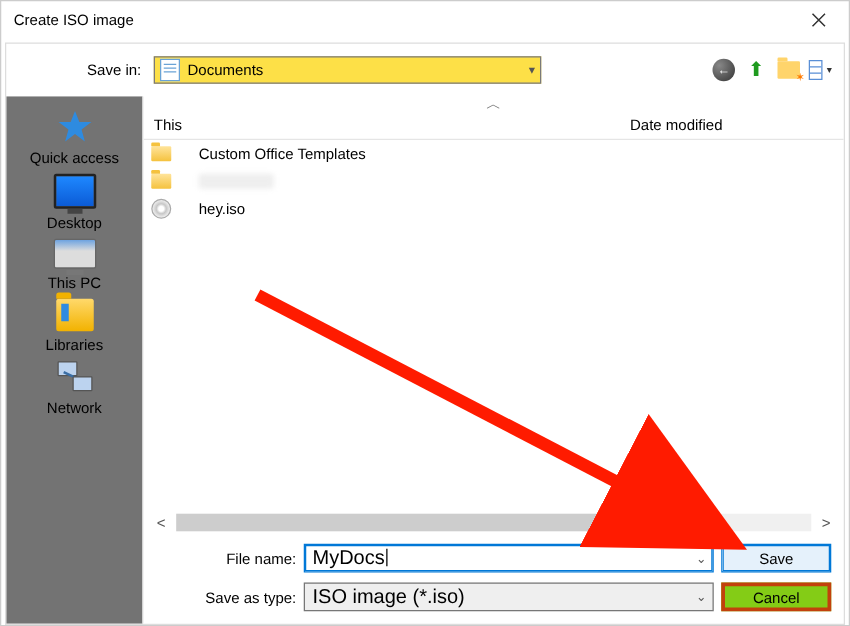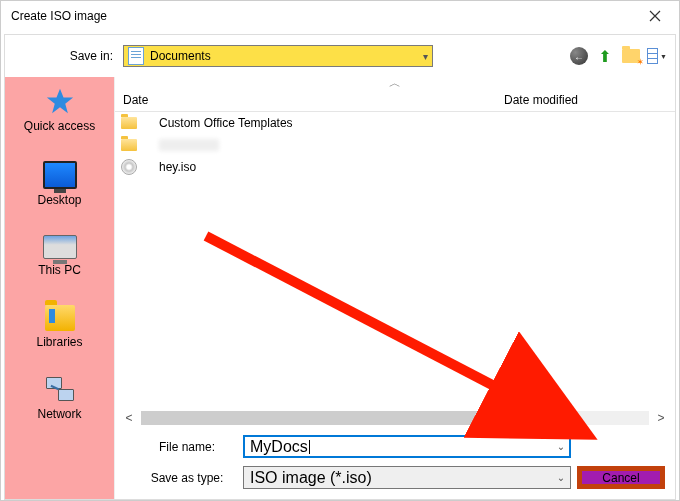--- a/index.html
+++ b/index.html
@@ -20,21 +20,21 @@
 .circ-back{width:18px;height:18px;border-radius:50%;background:radial-gradient(circle at 30% 30%,#888,#333);display:flex;align-items:center;justify-content:center;color:#fff;font-size:10px}
 .up-arrow{color:#1f9b1f;font-size:16px}
 .fldr-new{width:18px;height:14px;background:#ffd46b;border-radius:1px;position:relative}
 .fldr-new::before{content:"";position:absolute;left:0;top:-3px;width:8px;height:3px;background:#ffd46b;border-radius:1px 1px 0 0}
 .fldr-new::after{content:"✶";position:absolute;right:-4px;bottom:-4px;color:#ff7a00;font-size:9px}
 .view-menu{width:18px;height:14px;border:1px solid #5a8fd6;display:flex;flex-direction:column}
 .view-menu span{flex:1;border-top:1px solid #5a8fd6}
 .view-menu span:first-child{border-top:none}
 .dd-tri{font-size:7px;color:#333;margin-left:2px}
 .body{flex:1;display:flex;overflow:hidden}
-.sidebar{width:110px;background:#fca5a5;display:flex;flex-direction:column;align-items:center;padding-top:8px;gap:24px}
+.sidebar{width:110px;background:#737373;display:flex;flex-direction:column;align-items:center;padding-top:8px;gap:2px}
 .side-item{display:flex;flex-direction:column;align-items:center;gap:4px;width:100%;padding:2px 0}
 .side-item .lbl{font-size:12px;text-align:center}
 .qa-icon{width:28px;height:28px;position:relative}
 .qa-icon svg{width:100%;height:100%}
 .desk-icon{width:30px;height:24px;background:linear-gradient(#1e88ff,#0b5bd6);border:2px solid #222;border-radius:2px;position:relative}
 .desk-icon::after{content:"";position:absolute;left:50%;bottom:-6px;transform:translateX(-50%);width:12px;height:4px;background:#444}
 .lib-icon{width:30px;height:26px;background:linear-gradient(#ffd96b,#f2b200);border-radius:2px;position:relative}
 .lib-icon::before{content:"";position:absolute;left:0;top:-5px;width:12px;height:5px;background:#f2b200;border-radius:2px 2px 0 0}
 .lib-icon::after{content:"";position:absolute;left:4px;top:4px;width:6px;height:14px;background:#2e8be0}
 .pc-icon{width:32px;height:22px;background:linear-gradient(#6ea3e0,#ddd 40%);border:1px solid #666;border-radius:2px;position:relative}
@@ -57,28 +57,28 @@
 .name-blur{width:60px;height:12px;background:#eee;filter:blur(2px);border-radius:2px}
 .folder-icon{width:16px;height:12px;background:linear-gradient(#ffe49b,#f5c23e);border-radius:1px;position:relative}
 .folder-icon::before{content:"";position:absolute;left:0;top:-3px;width:7px;height:3px;background:#f5c23e;border-radius:1px 1px 0 0}
 .iso-icon{width:14px;height:14px;border-radius:50%;background:radial-gradient(circle,#fff 20%,#c7c7c7 40%,#eee 70%);border:1px solid #aaa}
 .scroll-row{height:18px;display:flex;align-items:center;padding:0 6px;gap:4px}
 .scroll-row .arrow{width:16px;text-align:center;color:#555;font-size:12px}
 .scroll-track{flex:1;height:14px;background:#f0f0f0;position:relative}
 .scroll-thumb{position:absolute;left:0;top:0;height:100%;width:70%;background:#cdcdcd}
 .bottom{padding:8px 10px 10px 10px;display:flex;flex-direction:column;gap:8px}
 .form-row{display:flex;align-items:center;gap:6px}
-.form-row .flabel{flex:0 0 100px;text-align:center;padding-left:12px}
+.form-row .flabel{flex:0 0 100px;text-align:right;padding-left:12px}
 .combo{flex:0 0 328px;height:23px;border:1px solid #777;background:#fff;display:flex;align-items:center;box-sizing:border-box}
 .combo.focused{border:1px solid #0078d7;box-shadow:0 0 0 1px #0078d7 inset}
 .combo .txt{flex:1;padding:0 6px;font-size:16px;white-space:nowrap;overflow:hidden}
 .combo .caret{width:18px;text-align:center;color:#555;font-size:10px}
 .combo.type{background:#efefef}
 .btn-col{display:flex;flex-direction:column;gap:6px;margin-left:auto}
-.win-btn{width:88px;height:23px;border:5px solid #c2410c;background:#a21caf;display:flex;align-items:center;justify-content:center;font-size:12px;box-sizing:border-box}
+.win-btn{width:88px;height:23px;border:3px solid #c2410c;background:#84cc16;display:flex;align-items:center;justify-content:center;font-size:12px;box-sizing:border-box}
 .win-btn.primary{border:1px solid #0078d7;box-shadow:0 0 0 1px #0078d7 inset;background:#e5f1fb}
 .text-cursor{display:inline-block;width:1px;height:14px;background:#000;vertical-align:middle;margin-left:1px;animation:blink 1s step-end infinite}
 @keyframes blink{50%{opacity:0}}
 .red-arrow{position:absolute;left:200px;top:230px;pointer-events:none;z-index:20}
 </style>
 </head>
 <body>
 
 <div class="window">
 
@@ -148,21 +148,21 @@
           <span class="net-icon">
               <span class="net-bar"></span>
             </span>
           <span class="lbl">Network</span>
         </div>
       </div>
 
       <div class="filepane">
         <div class="collapse-row">︿</div>
         <div class="headers">
-          <div class="col col-name">Date</div>
+          <div class="col col-name">This</div>
           <div class="col col-date">Date modified</div>
         </div>
         <div class="files">
           <div class="file-row">
             <span class="nm">
                 <span class="folder-icon"></span>
                 <span>Custom Office Templates</span>
               </span>
             <span class="date-cell"><span class="date-blur"></span></span>
           </div>
@@ -188,20 +188,25 @@
             </div>
           <span class="arrow">&gt;</span>
         </div>
 
         <div class="bottom">
           <div class="form-row">
             <span class="flabel">File name:</span>
             <div class="combo focused">
               <span class="txt"><span>MyDocs</span><span class="text-cursor"></span></span>
               <span class="caret">⌄</span>
+            </div>
+            <div class="btn-col" style="margin-left:auto">
+              <div class="win-btn primary">
+                  <span>Save</span>
+                </div>
             </div>
           </div>
           <div class="form-row">
             <span class="flabel">Save as type:</span>
             <div class="combo type">
               <span class="txt">ISO image (*.iso)</span>
               <span class="caret">⌄</span>
             </div>
             <div class="btn-col" style="margin-left:auto">
               <div class="win-btn">

